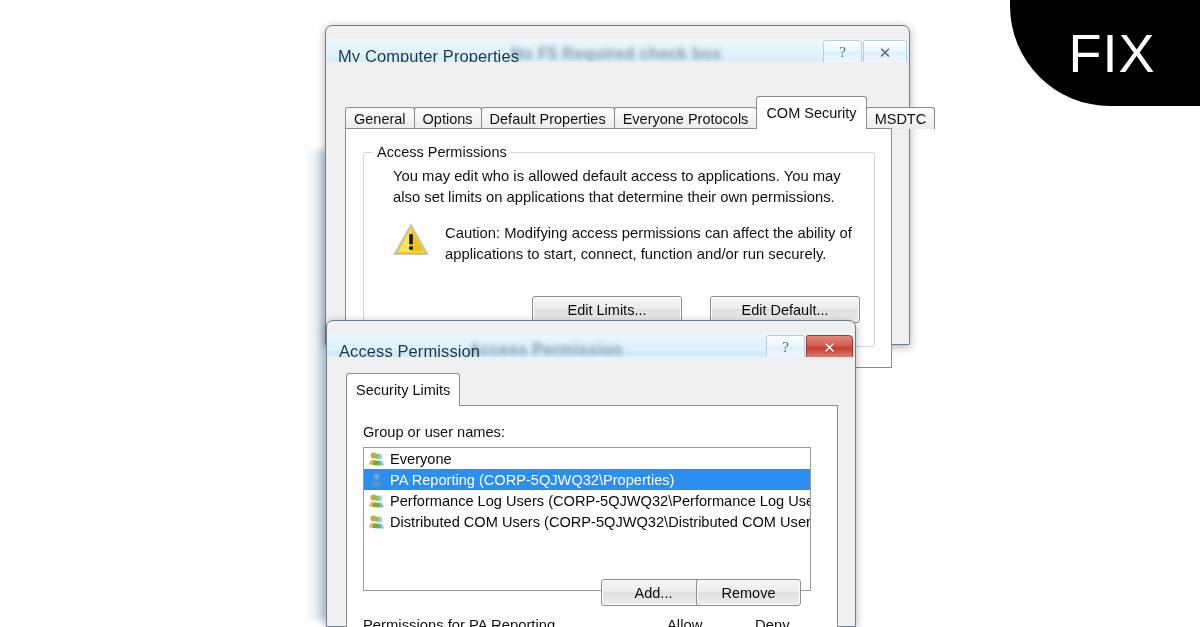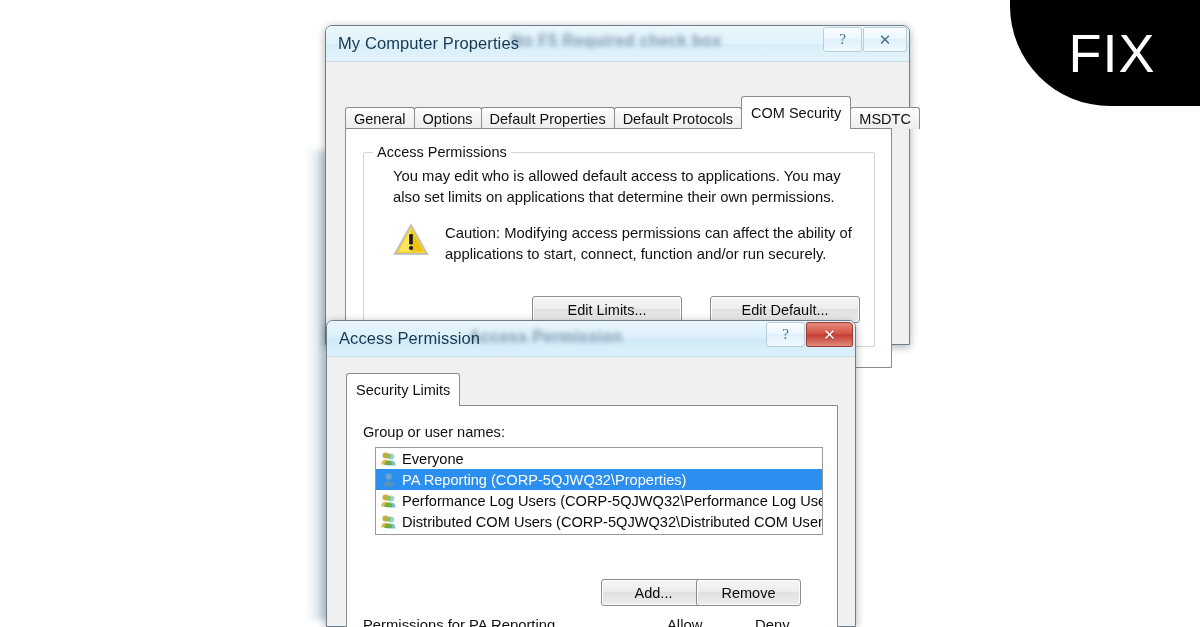--- a/index.html
+++ b/index.html
@@ -55,20 +55,21 @@
     border: 1px solid #6d7d8c;
     border-radius: 7px 7px 0 0;
     box-shadow: 0 2px 9px rgba(0,0,0,.32);
   }
   .titlebar {
     position: relative;
     height: 36px;
     border-radius: 6px 6px 0 0;
     background: linear-gradient(180deg,#eaf6fc 0%, #dcf0fa 48%, #d0eaf8 52%, #ddf2fb 100%);
     border-bottom: 1px solid #c7dce8;
+    margin-top: 13px;
   }
   .titlebar.inactive {
     background: linear-gradient(180deg,#eaf7fd 0%, #e0f2fb 50%, #d6eef9 52%, #e3f4fc 100%);
   }
   .win-title {
     position: absolute;
     left: 12px; top: 8px;
     font-size: 16.5px;
     color: #17384f;
     white-space: nowrap;
@@ -294,21 +295,21 @@
         <div class="tab">
           <span>General</span>
         </div>
         <div class="tab">
           <span>Options</span>
         </div>
         <div class="tab">
           <span>Default Properties</span>
         </div>
         <div class="tab">
-          <span>Default Protocols</span>
+          <span>Everyone Protocols</span>
         </div>
         <div class="tab active">
           <span>COM Security</span>
         </div>
         <div class="tab">
           <span>MSDTC</span>
         </div>
       </div>
 
       <div class="tabpanel" style="left:19px; top:66px; width:547px; height:240px;">
@@ -360,21 +361,21 @@
       <div class="tabstrip" style="left:19px; top:24px;">
         <div class="tab active">
           <span>Security Limits</span>
         </div>
       </div>
 
       <div class="tabpanel" style="left:19px; top:48px; width:492px; height:262px;">
 
         <div class="label-plain" style="left:16px; top:18px;">Group or user names:</div>
 
-        <div class="listbox" style="left:28px; top:41px; width:448px; height:88px;">
+        <div class="listbox" style="left:16px; top:41px; width:448px; height:144px;">
 
           <div class="list-row">
             <span class="row-icon">
               <svg viewBox="0 0 18 16" width="18" height="16">
                 <circle cx="5.5" cy="4.6" r="3" fill="#d8a43a"></circle>
                 <path d="M1.2 13.6c0-3 1.9-4.8 4.3-4.8s4.3 1.8 4.3 4.8z" fill="#e3b64f"></path>
                 <circle cx="11.3" cy="5.6" r="3" fill="#9fcfe4"></circle>
                 <path d="M7 14.4c0-3 1.9-4.9 4.3-4.9s4.3 1.9 4.3 4.9z" fill="#7fbcd8"></path>
                 <circle cx="8.4" cy="5.1" r="2.7" fill="#8fc05a"></circle>
                 <path d="M4.3 13.9c0-2.8 1.8-4.5 4.1-4.5s4.1 1.7 4.1 4.5z" fill="#6fae43"></path>

